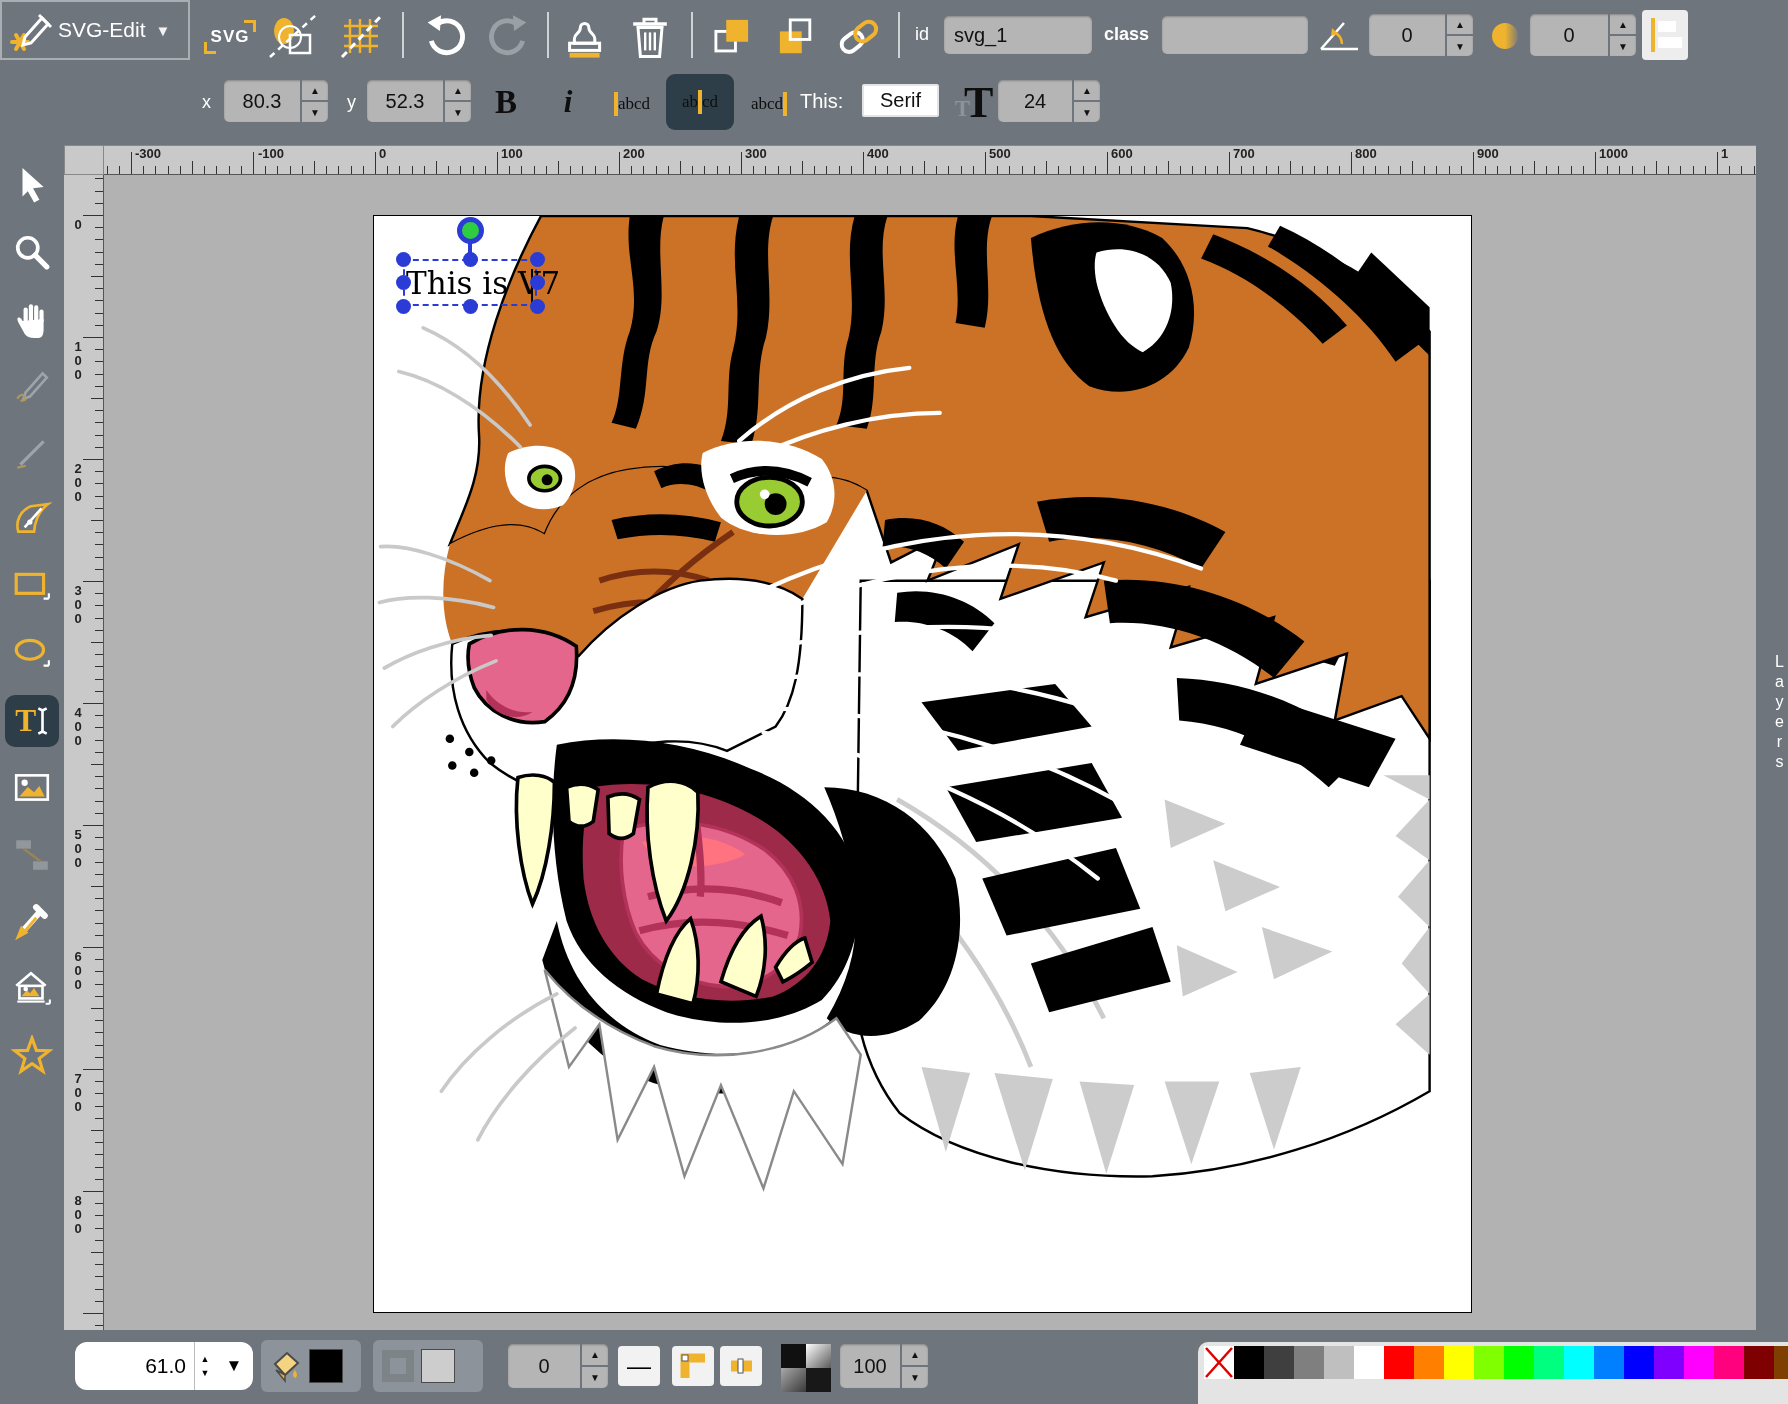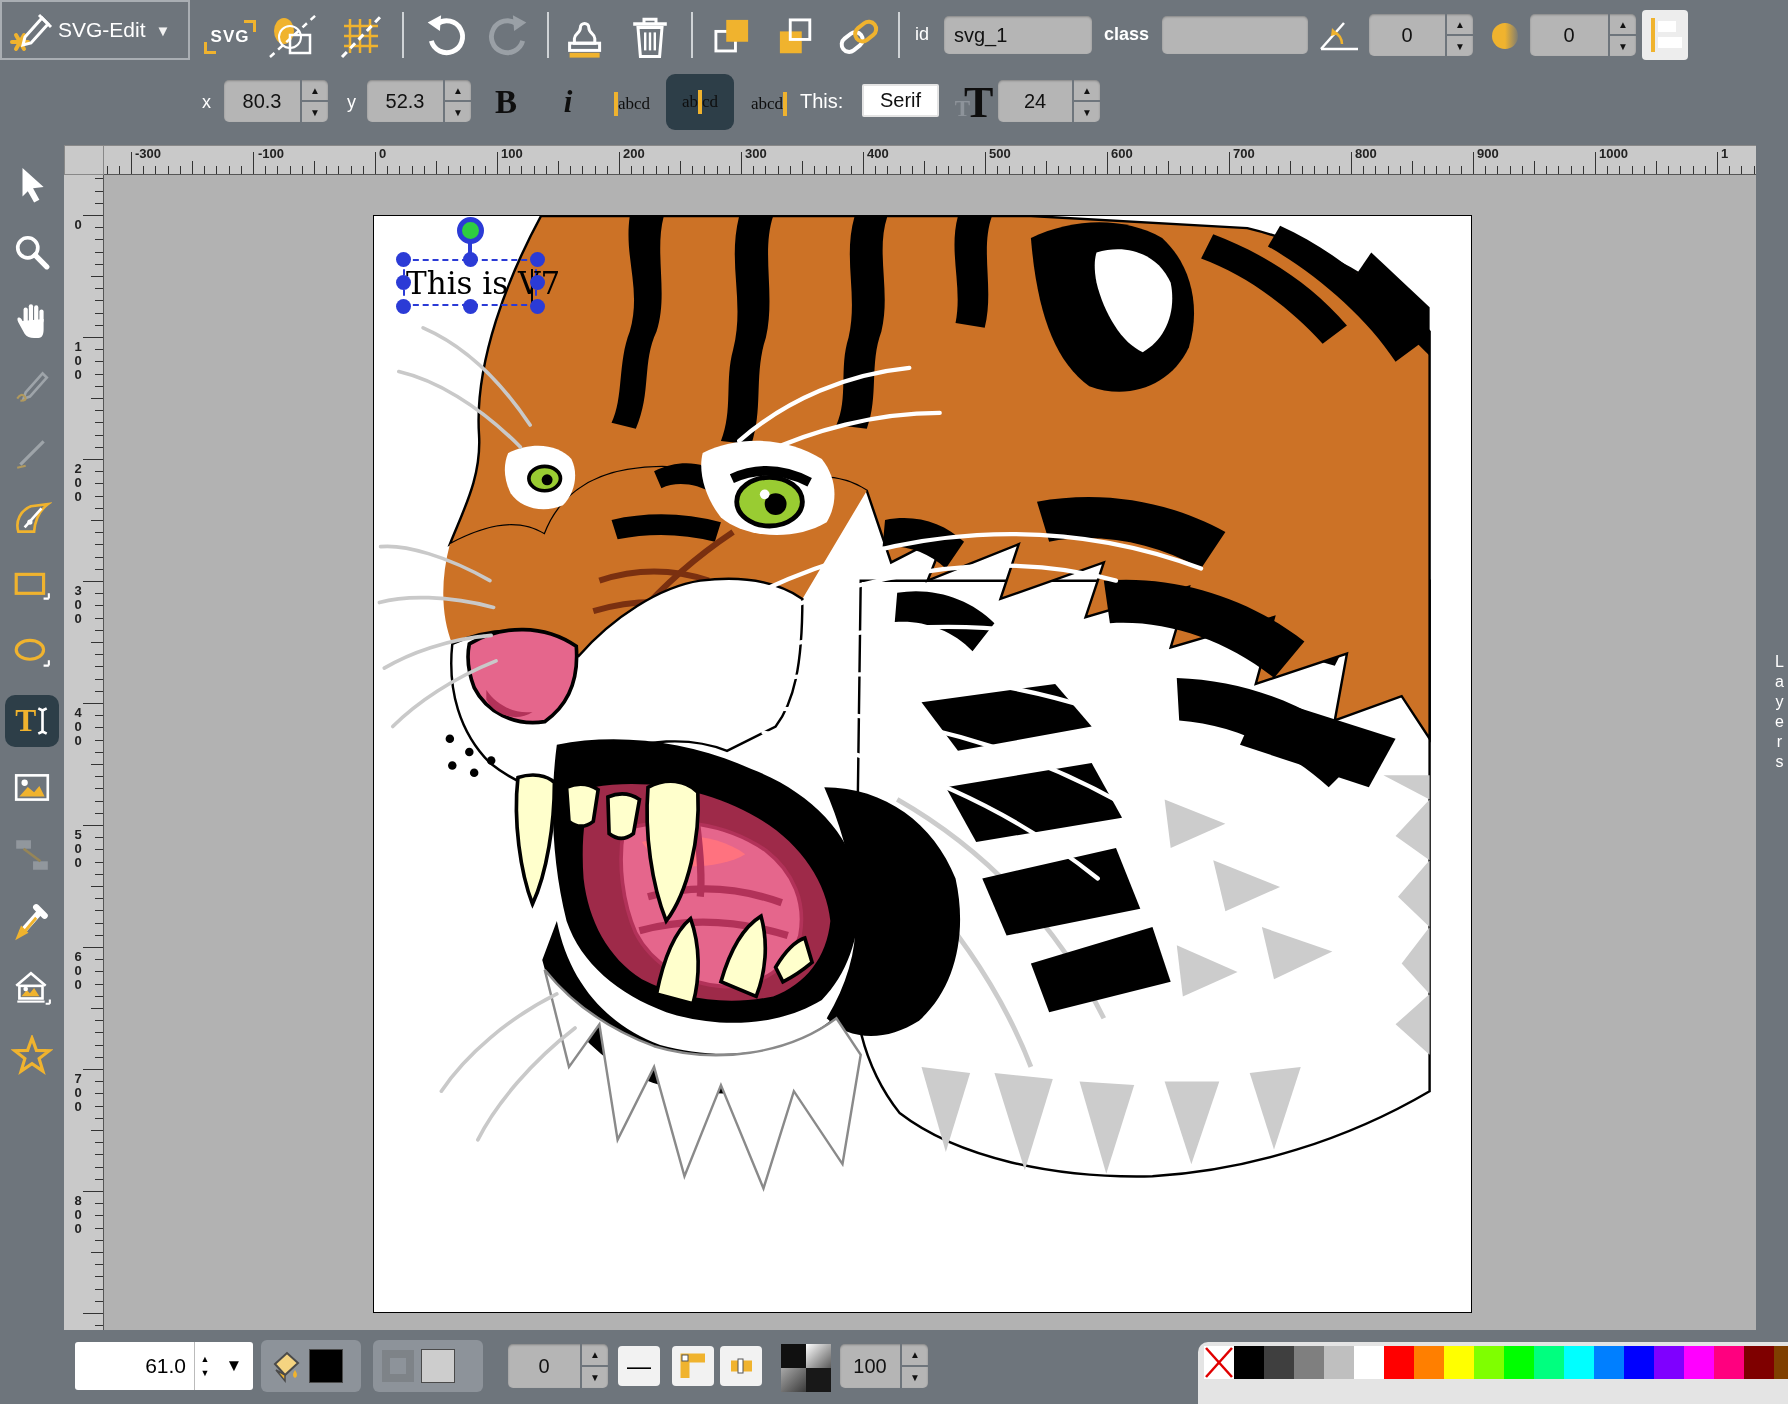--- a/index.html
+++ b/index.html
@@ -54,21 +54,21 @@
   #rotate-stem{position:absolute;left:364px;top:62px;width:4px;height:24px;background:#2b3bd6;}
   #sel-text{position:absolute;left:302px;top:90px;font-family:"DejaVu Serif","Liberation Serif",serif;
             font-size:31px;color:#000;white-space:nowrap;}
   #text-cursor{position:absolute;left:427px;top:94px;width:2px;height:38px;background:#000;}
   
   #layers-strip{left:1756px;top:145px;width:32px;height:1185px;background:#6e757c;cursor:pointer;}
   #layers-title{position:absolute;top:483px;left:0;width:32px;text-align:center;color:#fff;font-size:16px;
                 writing-mode:vertical-rl;text-orientation:upright;letter-spacing:3px;height:170px;}
   
   #bottom-bar{left:0;top:1330px;width:1788px;height:74px;background:#6e757c;}
-  #zoom-box{position:absolute;left:75px;top:12px;width:178px;height:48px;background:#fff;border-radius:3px;
+  #zoom-box{position:absolute;left:75px;top:12px;width:178px;height:48px;background:#fff;border-radius:12px;
             display:flex;align-items:center;}
   #zoom-box .zval{flex:1;text-align:right;font-size:21px;color:#000;padding-right:8px;}
   #zoom-box .zspin{width:20px;display:flex;flex-direction:column;align-items:center;font-size:9px;color:#000;
                    border-left:1px solid #bbb;align-self:stretch;justify-content:center;gap:4px;}
   #zoom-box .zcaret{width:38px;text-align:center;font-size:17px;color:#000;cursor:pointer;}
   .cgroup{position:absolute;top:10px;height:52px;background:#8d939a;border-radius:6px;display:flex;
           align-items:center;gap:6px;padding:0 8px;box-sizing:border-box;cursor:pointer;}
   .swbox{width:34px;height:34px;border:1px solid #4a4a4a;box-sizing:border-box;}
   .wbtn{position:absolute;top:16px;height:40px;background:#f2f2f2;border-radius:4px;display:flex;
         align-items:center;justify-content:center;cursor:pointer;}

